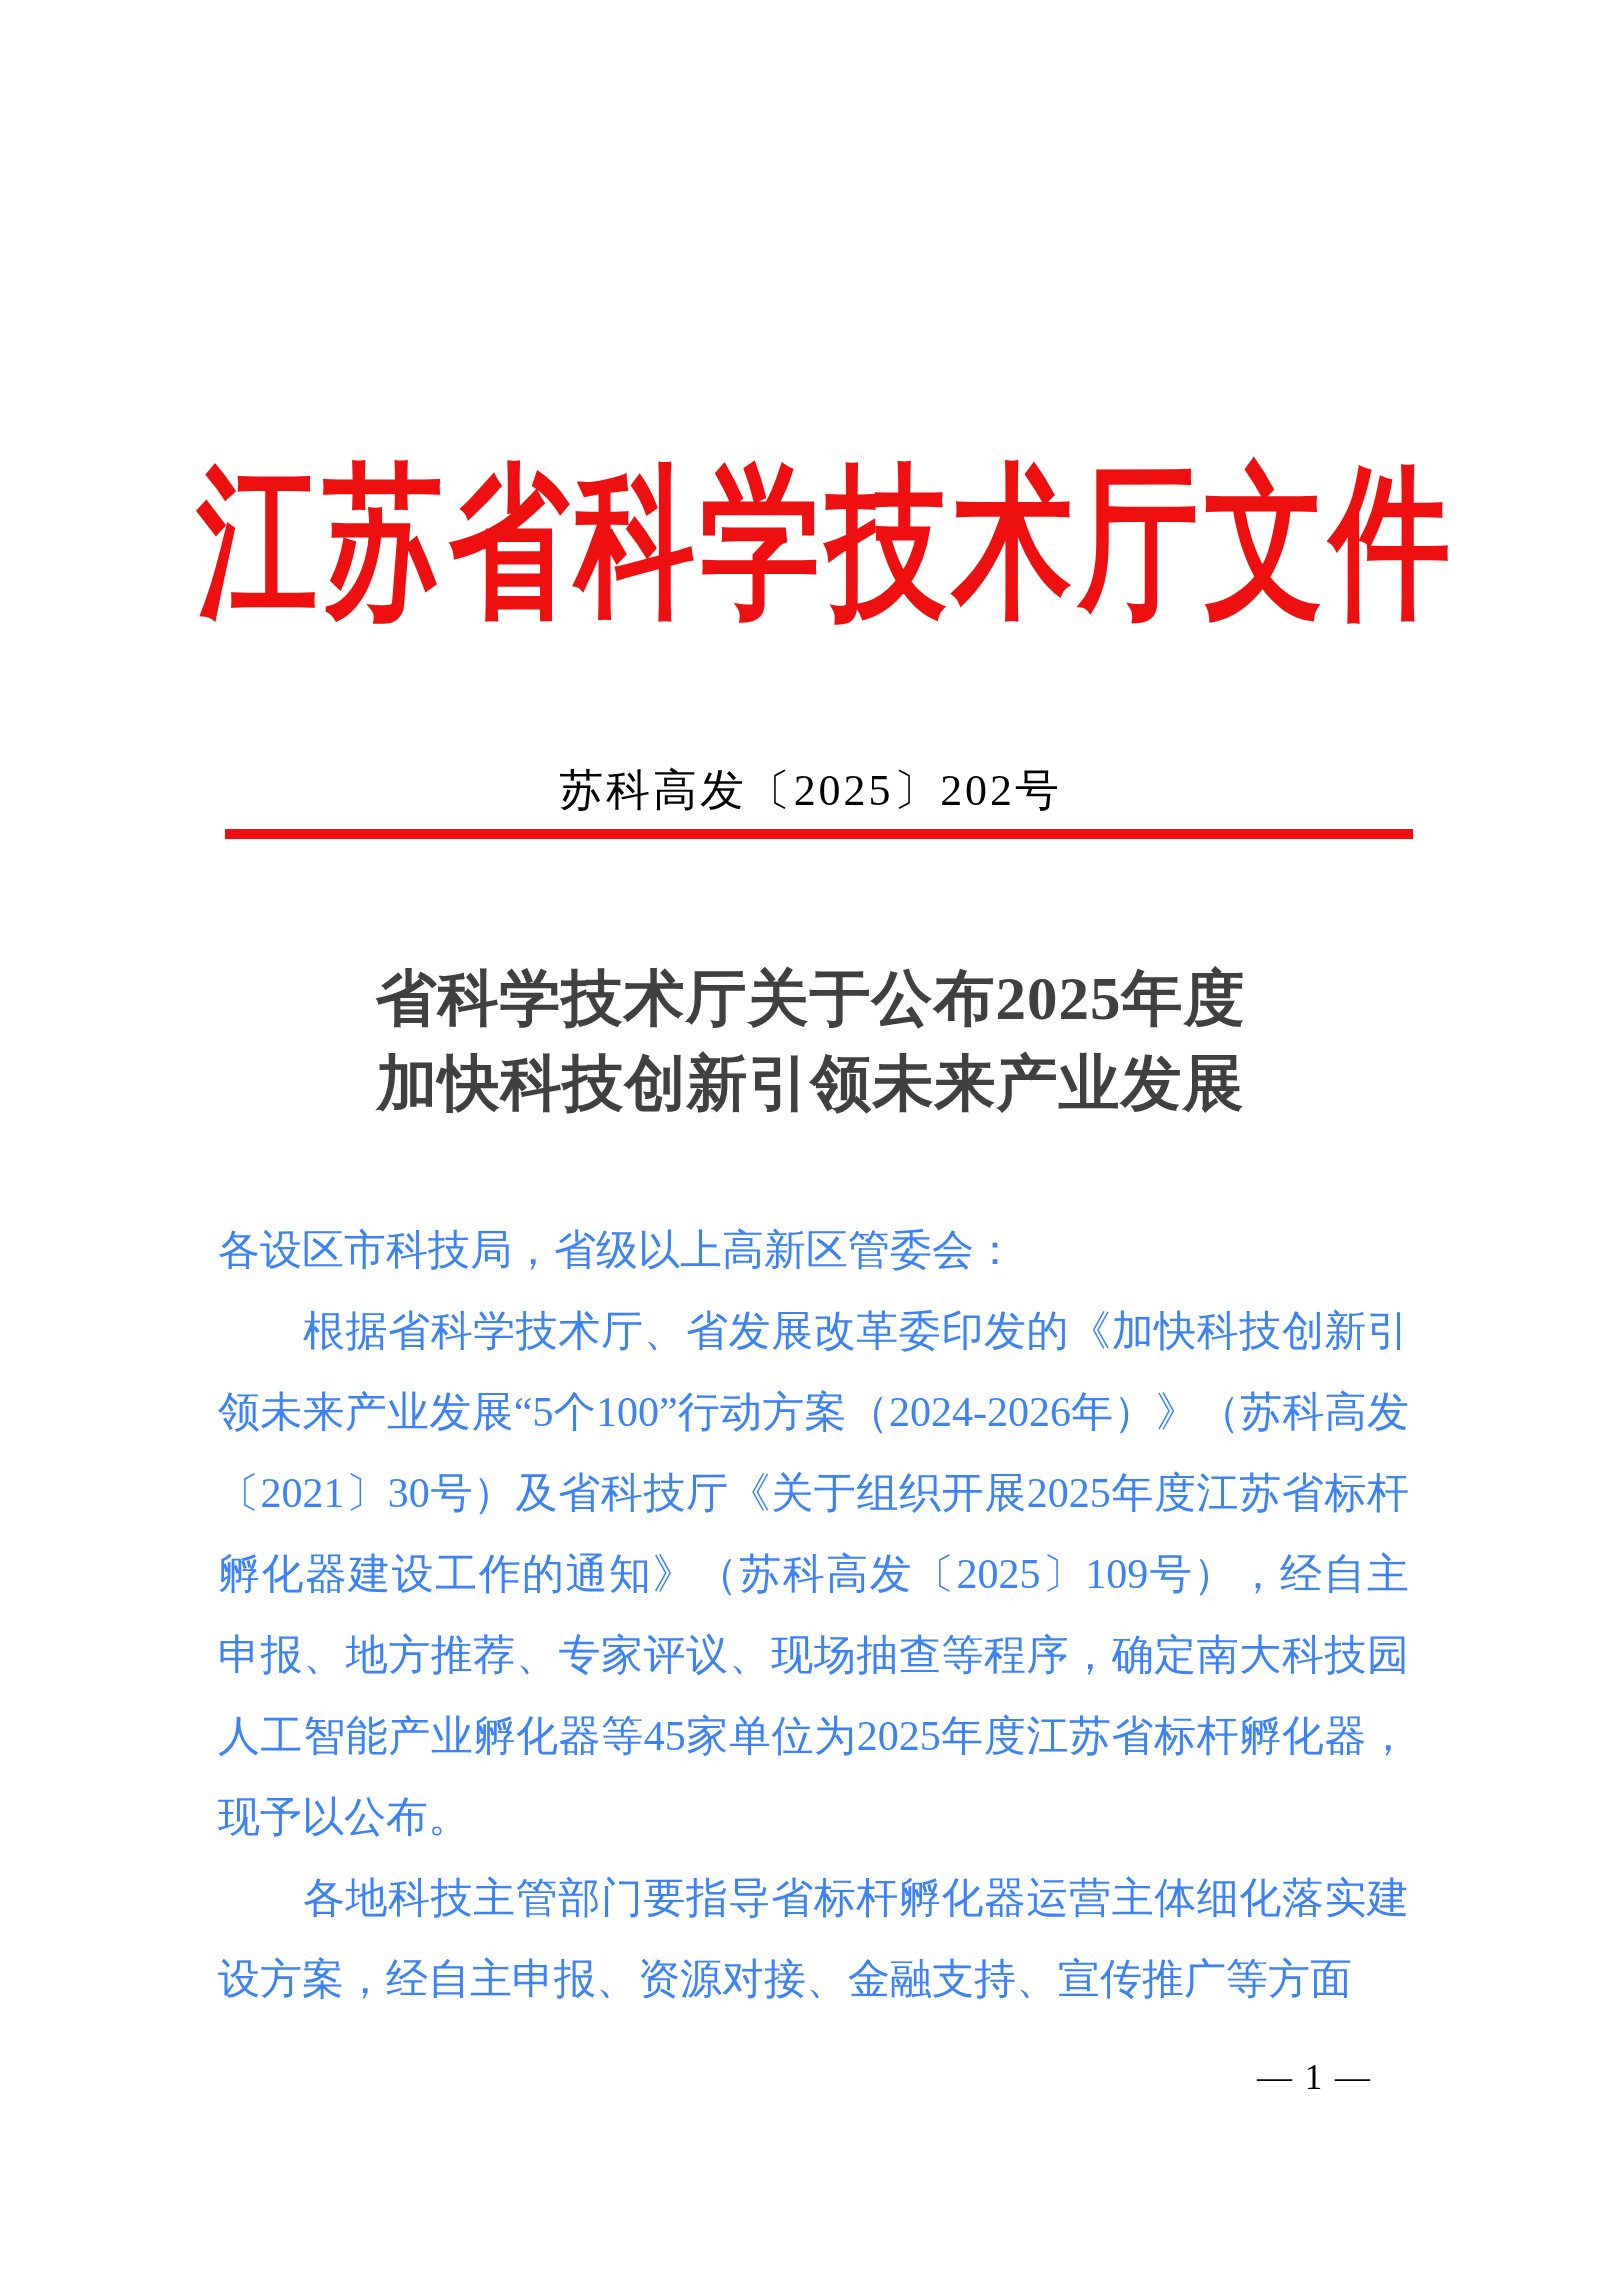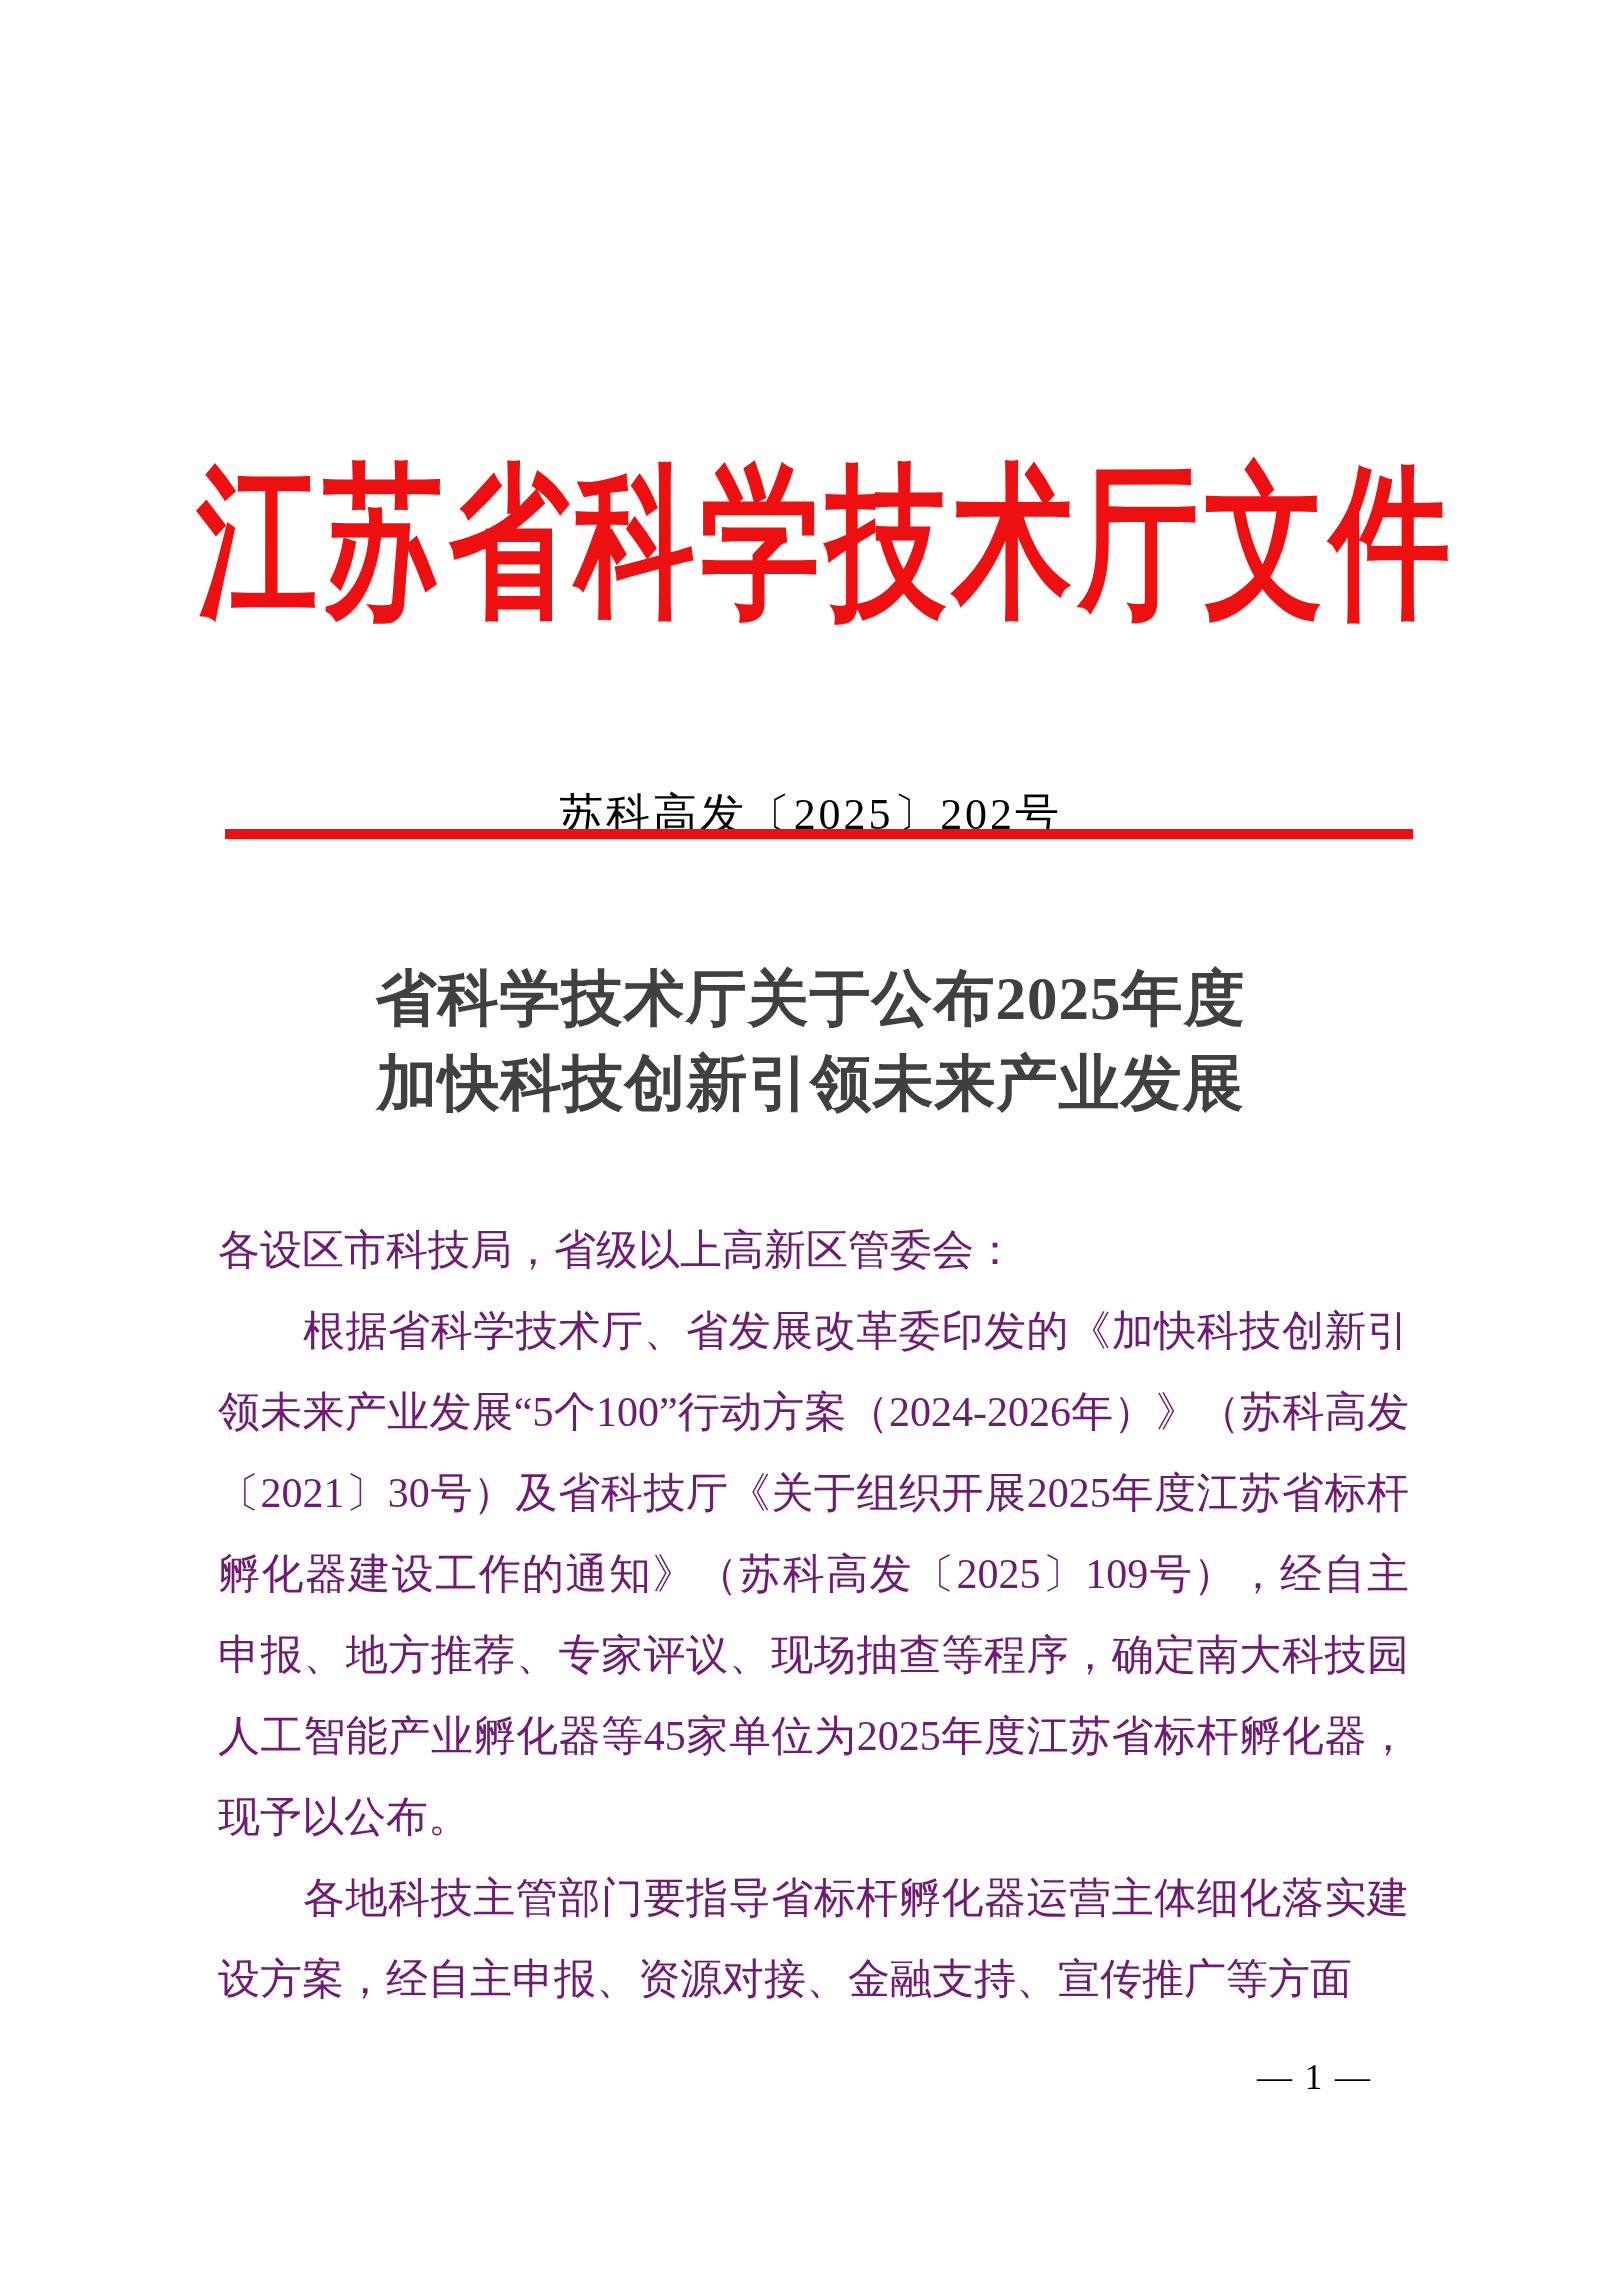--- a/index.html
+++ b/index.html
@@ -40,21 +40,20 @@
     position: absolute;
     top: 765px;
     left: 0;
     width: 100%;
     text-align: center;
     font-size: 44px;
     letter-spacing: 2.9px;
     line-height: 51px;
     color: #000000;
     white-space: nowrap;
-    margin-top: 24px;
   }
   
   .red-rule {
     position: absolute;
     top: 829px;
     left: 225px;
     width: 1188px;
     height: 9.8px;
     background: var(--accent, #ee1010);
   }
@@ -73,21 +72,21 @@
   }
   
   .body-block {
     position: absolute;
     top: 1210px;
     left: 218px;
     width: 1191px;
     font-size: 42px;
     line-height: 81px;
     text-align: justify;
-    color: #701a75;
+    color: #3b82f6;
   }
   .body-block p {
     margin: 0;
     padding: 0;
   }
   .body-block p.indent {
     text-indent: 85px;
   }
   
   .page-number {

